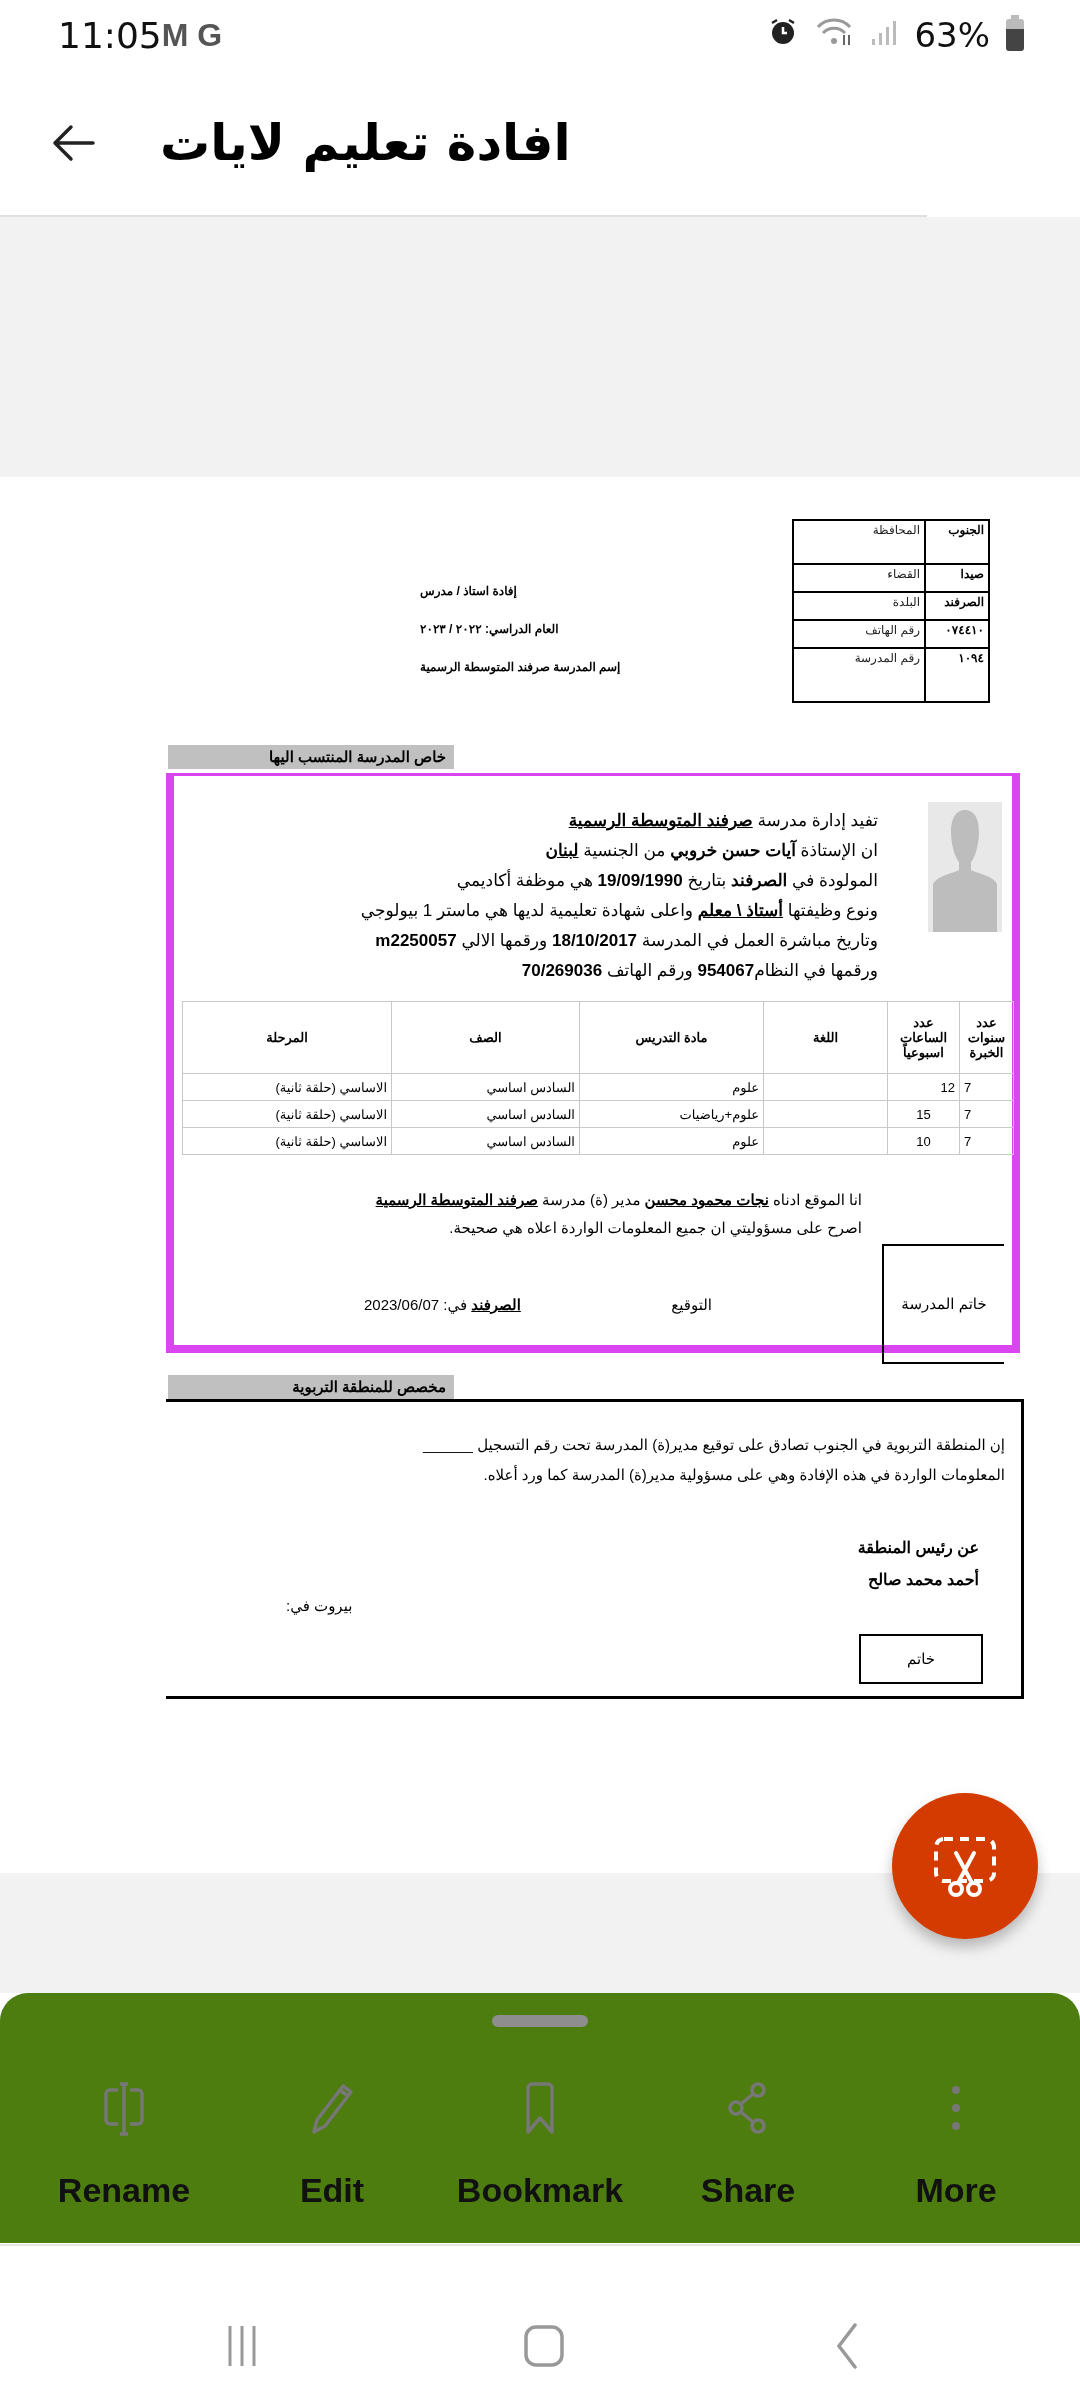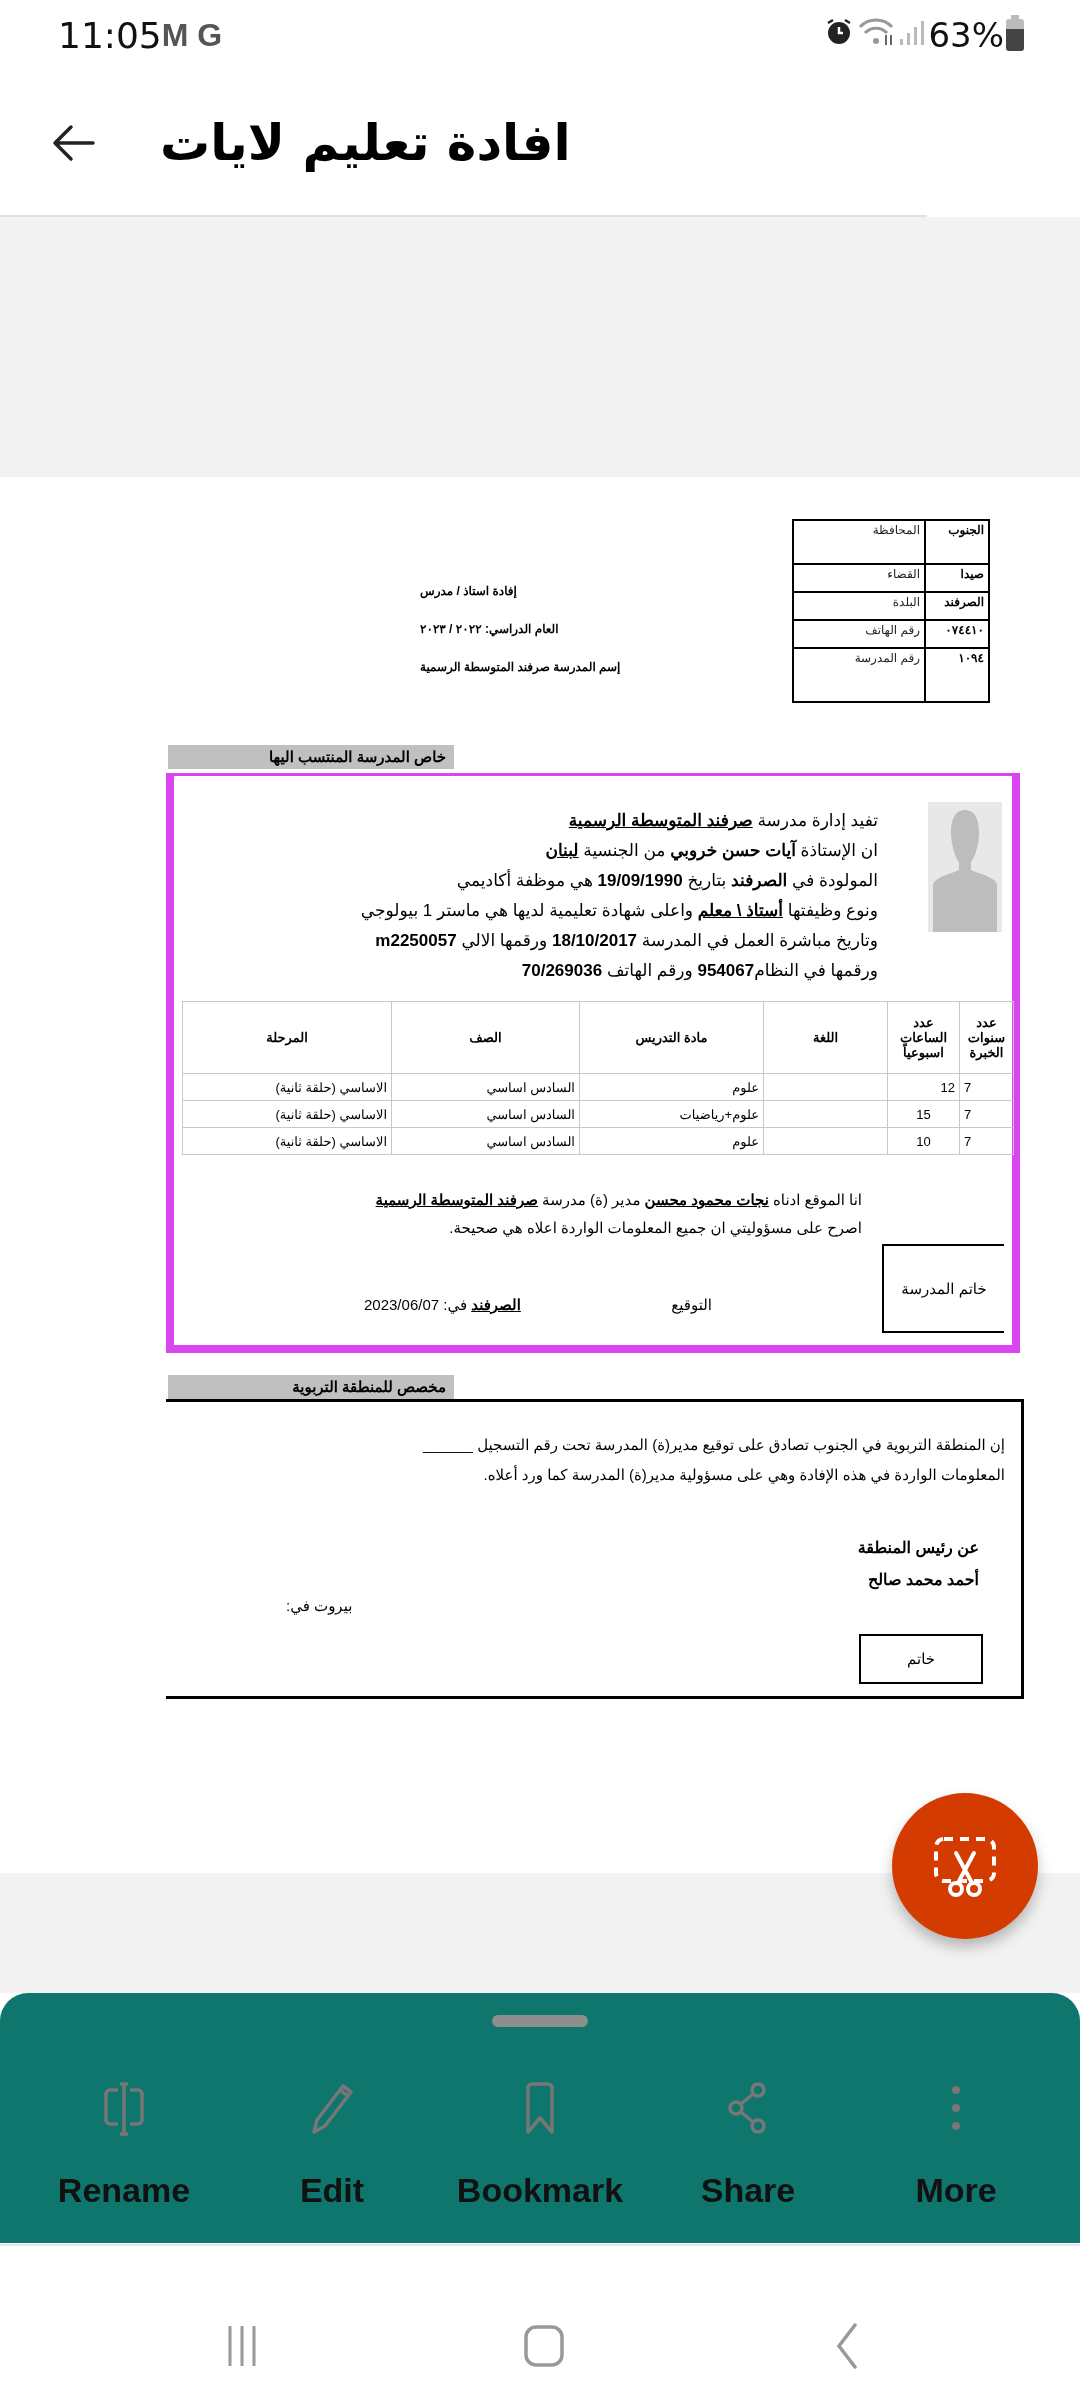--- a/index.html
+++ b/index.html
@@ -4,21 +4,21 @@
 <style>
   * { box-sizing: border-box; margin: 0; padding: 0; }
   html, body { width: 1080px; height: 2408px; overflow: hidden; background: #fff; }
   body { position: relative; font-family: "Liberation Sans", sans-serif; color: #000; }
 
   
   .status-bar { position: absolute; top: 0; left: 0; width: 1080px; height: 70px; display: flex; align-items: center; justify-content: space-between; padding: 0 56px 0 58px; }
   .sb-left { display: flex; align-items: center; font-size: 36px; color: #111; }
   .sb-left .time { font-family: "DejaVu Sans", sans-serif; font-size: 36px; }
   .sb-left .notif { font-size: 32px; color: #555; font-weight: bold; }
-  .sb-right { display: flex; align-items: center; gap: 2px; font-family: "DejaVu Sans", sans-serif; font-size: 34px; color: #111; }
+  .sb-right { display: flex; align-items: center; gap: 16px; font-family: "DejaVu Sans", sans-serif; font-size: 34px; color: #111; }
   .battery { width: 18px; height: 32px; border-radius: 3px; background: linear-gradient(#bbb 0 30%, #444 30% 100%); position: relative; }
   .battery::before { content: ""; position: absolute; top: -4px; left: 5px; width: 8px; height: 4px; background: #bbb; }
 
   
   .app-bar { position: absolute; top: 70px; left: 0; width: 927px; height: 147px; display: flex; align-items: center; padding-left: 48px; border-bottom: 2px solid #e0e0e0; }
   .back-btn { width: 50px; height: 50px; display: flex; align-items: center; justify-content: center; }
   .app-title { margin-left: 62px; font-family: "DejaVu Sans", sans-serif; font-size: 50px; font-weight: bold; direction: rtl; }
 
   
   .viewer { position: absolute; top: 217px; left: 0; width: 1080px; height: 1776px; background: #f2f2f2; }
@@ -40,36 +40,36 @@
   .para1 b { font-weight: bold; }
   .para1 u { text-decoration: underline; }
 
   .teach-table { position: absolute; top: 225px; left: 8px; width: 832px; border-collapse: collapse; font-size: 13px; }
   .teach-table th, .teach-table td { border: 1.5px solid #c8c8c8; padding: 2px 4px; }
   .teach-table th { font-weight: bold; height: 72px; text-align: center; margin-left: 20px; }
   .teach-table td { height: 27px; text-align: right; }
   .teach-table td.num { text-align: left; }
 
   .para2 { position: absolute; top: 410px; right: 150px; font-size: 15px; line-height: 28px; text-align: right; white-space: nowrap; }
-  .stamp-box { position: absolute; top: 468px; right: 8px; width: 122px; height: 89px; border: 2px solid #000; border-right: none; display: flex; align-items: center; justify-content: center; font-size: 15px; }
+  .stamp-box { position: absolute; top: 468px; right: 8px; width: 122px; height: 120px; border: 2px solid #000; border-right: none; display: flex; align-items: center; justify-content: center; font-size: 15px; }
   .sig-label { position: absolute; top: 520px; right: 300px; font-size: 15px; }
   .place-date { position: absolute; top: 520px; left: 190px; font-size: 15px; white-space: nowrap; }
 
   .box2 { position: absolute; top: 922px; left: 166px; width: 858px; height: 300px; border-right: 3px solid #000; border-bottom: 3px solid #000; border-top: 3px solid #000; }
   .box2::before { content: ""; position: absolute; top: -3px; left: 0; width: 0; }
   .para3 { position: absolute; top: 28px; right: 16px; font-size: 15px; line-height: 30px; text-align: right; white-space: nowrap; }
   .head-block { position: absolute; top: 130px; right: 42px; font-weight: bold; font-size: 16px; line-height: 32px; text-align: right; }
   .beirut { position: absolute; top: 195px; left: 120px; font-size: 15px; }
   .stamp2 { position: absolute; top: 232px; right: 38px; width: 124px; height: 50px; border: 2px solid #000; display: flex; align-items: center; justify-content: center; font-size: 15px; }
 
   
   .fab { position: absolute; top: 1793px; left: 892px; width: 146px; height: 146px; border-radius: 50%; background: #d43b00; display: flex; align-items: center; justify-content: center; box-shadow: 0 8px 14px rgba(0,0,0,0.25); }
 
   
-  .sheet { position: absolute; top: 1993px; left: 0; width: 1080px; height: 250px; background: #0f766e; border-radius: 28px 28px 0 0; }
+  .sheet { position: absolute; top: 1993px; left: 0; width: 1080px; height: 250px; background: #4d7c0f; border-radius: 28px 28px 0 0; }
   .handle { position: absolute; top: 22px; left: 492px; width: 96px; height: 12px; border-radius: 6px; background: #8e8e8e; }
   .actions { position: absolute; top: 80px; left: 0; width: 1080px; display: flex; }
   .action { width: 208px; display: flex; flex-direction: column; align-items: center; }
   .action:nth-child(1) { margin-left: 20px; }
   .action .ico { width: 70px; height: 70px; display: flex; align-items: center; justify-content: center; }
   .action .lbl { margin-top: 28px; font-size: 34px; font-weight: bold; color: #111; font-family: "Liberation Sans", sans-serif; }
 
   
   .navbar { position: absolute; top: 2244px; left: 0; width: 1080px; height: 164px; background: #fff; border-top: 2px solid #e6e6e6; }
   .nav-btn { position: absolute; top: 75px; width: 60px; height: 50px; display: flex; align-items: center; justify-content: center; }

